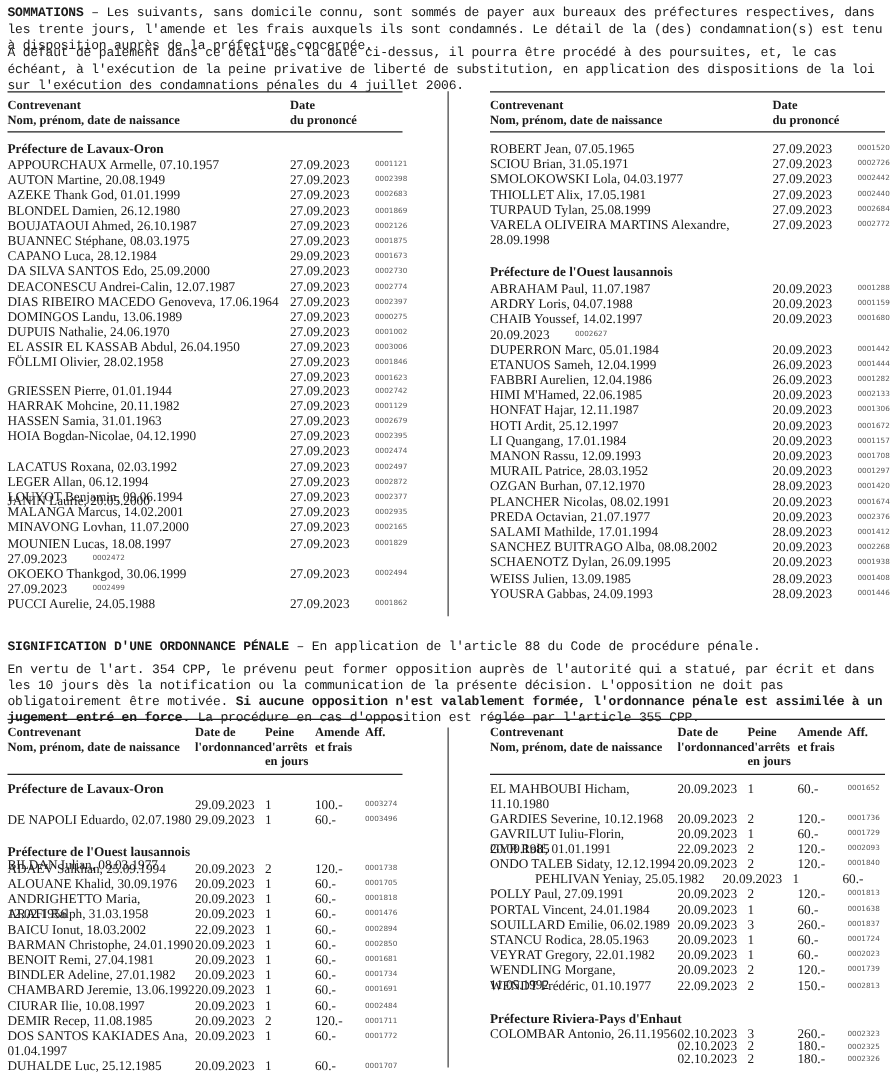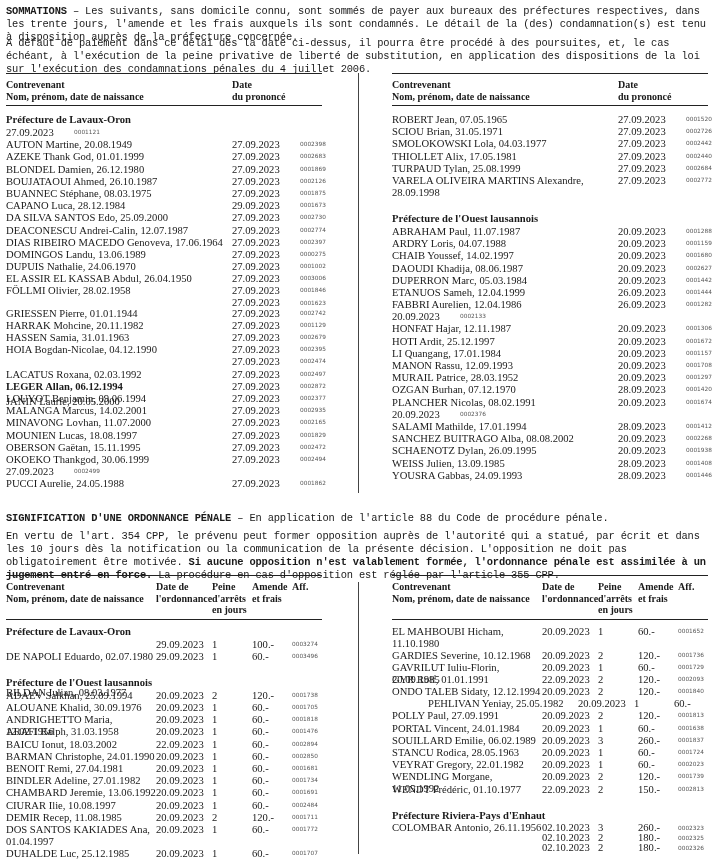--- a/index.html
+++ b/index.html
@@ -34,20 +34,21 @@
       </div>
     <div style="width:90px;">
         <div>Date</div>
         <div>du prononcé</div>
       </div>
   </div>
   <div style="height:8px;"></div>
   <div class="rows">
       <div class="pref">Préfecture de Lavaux-Oron</div>
       <div class="row">
+        <div style="width: 226px; flex: 0 0 226px;">APPOURCHAUX Armelle, 07.10.1957</div>
         <div style="width: 68px; flex: 0 0 68px;">27.09.2023</div>
         <div class="ref" style="width: 22px; flex: 0 0 22px; padding-left: 0px;">0001121</div>
       </div>
       <div class="row">
         <div style="width: 226px; flex: 0 0 226px;">AUTON Martine, 20.08.1949</div>
         <div style="width: 68px; flex: 0 0 68px;">27.09.2023</div>
         <div class="ref" style="width: 22px; flex: 0 0 22px; padding-left: 0px;">0002398</div>
       </div>
       <div class="row">
         <div style="width: 226px; flex: 0 0 226px;">AZEKE Thank God, 01.01.1999</div>
@@ -138,21 +139,21 @@
         <div style="width: 226px; flex: 0 0 226px; margin-top: 40px;">JANIN Laurie, 20.05.2000</div>
         <div style="width: 68px; flex: 0 0 68px;">27.09.2023</div>
         <div class="ref" style="width: 22px; flex: 0 0 22px; padding-left: 0px;">0002474</div>
       </div>
       <div class="row">
         <div style="width: 226px; flex: 0 0 226px;">LACATUS Roxana, 02.03.1992</div>
         <div style="width: 68px; flex: 0 0 68px;">27.09.2023</div>
         <div class="ref" style="width: 22px; flex: 0 0 22px; padding-left: 0px;">0002497</div>
       </div>
       <div class="row">
-        <div style="width: 226px; flex: 0 0 226px; font-weight: bold;">LEGER Allan, 06.12.1994</div>
+        <div style="width: 226px; flex: 0 0 226px;">LEGER Allan, 06.12.1994</div>
         <div style="width: 68px; flex: 0 0 68px;">27.09.2023</div>
         <div class="ref" style="width: 22px; flex: 0 0 22px; padding-left: 0px;">0002872</div>
       </div>
       <div class="row">
         <div style="width: 226px; flex: 0 0 226px;">LOUYOT Benjamin, 09.06.1994</div>
         <div style="width: 68px; flex: 0 0 68px;">27.09.2023</div>
         <div class="ref" style="width: 22px; flex: 0 0 22px; padding-left: 0px;">0002377</div>
       </div>
       <div class="row">
         <div style="width: 226px; flex: 0 0 226px;">MALANGA Marcus, 14.02.2001</div>
@@ -163,21 +164,20 @@
         <div style="width: 226px; flex: 0 0 226px;">MINAVONG Lovhan, 11.07.2000</div>
         <div style="width: 68px; flex: 0 0 68px;">27.09.2023</div>
         <div class="ref" style="width: 22px; flex: 0 0 22px; padding-left: 0px;">0002165</div>
       </div>
       <div class="row">
         <div style="width: 226px; flex: 0 0 226px;">MOUNIEN Lucas, 18.08.1997</div>
         <div style="width: 68px; flex: 0 0 68px;">27.09.2023</div>
         <div class="ref" style="width: 22px; flex: 0 0 22px; padding-left: 0px;">0001829</div>
       </div>
       <div class="row">
-        <div style="width: 226px; flex: 0 0 226px;">OBERSON Gaëtan, 15.11.1995</div>
         <div style="width: 68px; flex: 0 0 68px;">27.09.2023</div>
         <div class="ref" style="width: 22px; flex: 0 0 22px; padding-left: 0px;">0002472</div>
       </div>
       <div class="row">
         <div style="width: 226px; flex: 0 0 226px;">OKOEKO Thankgod, 30.06.1999</div>
         <div style="width: 68px; flex: 0 0 68px;">27.09.2023</div>
         <div class="ref" style="width: 22px; flex: 0 0 22px; padding-left: 0px;">0002494</div>
       </div>
       <div class="row">
         <div style="width: 68px; flex: 0 0 68px;">27.09.2023</div>
@@ -247,40 +247,40 @@
         <div style="width: 226px; flex: 0 0 226px;">ARDRY Loris, 04.07.1988</div>
         <div style="width: 68px; flex: 0 0 68px;">20.09.2023</div>
         <div class="ref" style="width: 22px; flex: 0 0 22px; padding-left: 0px;">0001159</div>
       </div>
       <div class="row">
         <div style="width: 226px; flex: 0 0 226px;">CHAIB Youssef, 14.02.1997</div>
         <div style="width: 68px; flex: 0 0 68px;">20.09.2023</div>
         <div class="ref" style="width: 22px; flex: 0 0 22px; padding-left: 0px;">0001680</div>
       </div>
       <div class="row">
-        <div style="width: 226px; flex: 0 0 226px;">DAOUDI Khadija, 08.06.1987</div>
         <div style="width: 68px; flex: 0 0 68px;">20.09.2023</div>
         <div class="ref" style="width: 22px; flex: 0 0 22px; padding-left: 0px;">0002627</div>
       </div>
       <div class="row">
-        <div style="width: 226px; flex: 0 0 226px;">DUPERRON Marc, 05.03.1984</div>
+        <div style="width: 226px; flex: 0 0 226px;">DUPERRON Marc, 05.01.1984</div>
         <div style="width: 68px; flex: 0 0 68px;">20.09.2023</div>
         <div class="ref" style="width: 22px; flex: 0 0 22px; padding-left: 0px;">0001442</div>
       </div>
       <div class="row">
         <div style="width: 226px; flex: 0 0 226px;">ETANUOS Sameh, 12.04.1999</div>
         <div style="width: 68px; flex: 0 0 68px;">26.09.2023</div>
         <div class="ref" style="width: 22px; flex: 0 0 22px; padding-left: 0px;">0001444</div>
       </div>
       <div class="row">
         <div style="width: 226px; flex: 0 0 226px;">FABBRI Aurelien, 12.04.1986</div>
         <div style="width: 68px; flex: 0 0 68px;">26.09.2023</div>
         <div class="ref" style="width: 22px; flex: 0 0 22px; padding-left: 0px;">0001282</div>
       </div>
       <div class="row">
+        <div style="width: 226px; flex: 0 0 226px;">HIMI M'Hamed, 22.06.1985</div>
         <div style="width: 68px; flex: 0 0 68px;">20.09.2023</div>
         <div class="ref" style="width: 22px; flex: 0 0 22px; padding-left: 0px;">0002133</div>
       </div>
       <div class="row">
         <div style="width: 226px; flex: 0 0 226px;">HONFAT Hajar, 12.11.1987</div>
         <div style="width: 68px; flex: 0 0 68px;">20.09.2023</div>
         <div class="ref" style="width: 22px; flex: 0 0 22px; padding-left: 0px;">0001306</div>
       </div>
       <div class="row">
         <div style="width: 226px; flex: 0 0 226px;">HOTI Ardit, 25.12.1997</div>
@@ -306,20 +306,21 @@
         <div style="width: 226px; flex: 0 0 226px;">OZGAN Burhan, 07.12.1970</div>
         <div style="width: 68px; flex: 0 0 68px;">28.09.2023</div>
         <div class="ref" style="width: 22px; flex: 0 0 22px; padding-left: 0px;">0001420</div>
       </div>
       <div class="row">
         <div style="width: 226px; flex: 0 0 226px;">PLANCHER Nicolas, 08.02.1991</div>
         <div style="width: 68px; flex: 0 0 68px;">20.09.2023</div>
         <div class="ref" style="width: 22px; flex: 0 0 22px; padding-left: 0px;">0001674</div>
       </div>
       <div class="row">
+        <div style="width: 226px; flex: 0 0 226px;">PREDA Octavian, 21.07.1977</div>
         <div style="width: 68px; flex: 0 0 68px;">20.09.2023</div>
         <div class="ref" style="width: 22px; flex: 0 0 22px; padding-left: 0px;">0002376</div>
       </div>
       <div class="row">
         <div style="width: 226px; flex: 0 0 226px;">SALAMI Mathilde, 17.01.1994</div>
         <div style="width: 68px; flex: 0 0 68px;">28.09.2023</div>
         <div class="ref" style="width: 22px; flex: 0 0 22px; padding-left: 0px;">0001412</div>
       </div>
       <div class="row">
         <div style="width: 226px; flex: 0 0 226px;">SANCHEZ BUITRAGO Alba, 08.08.2002</div>

